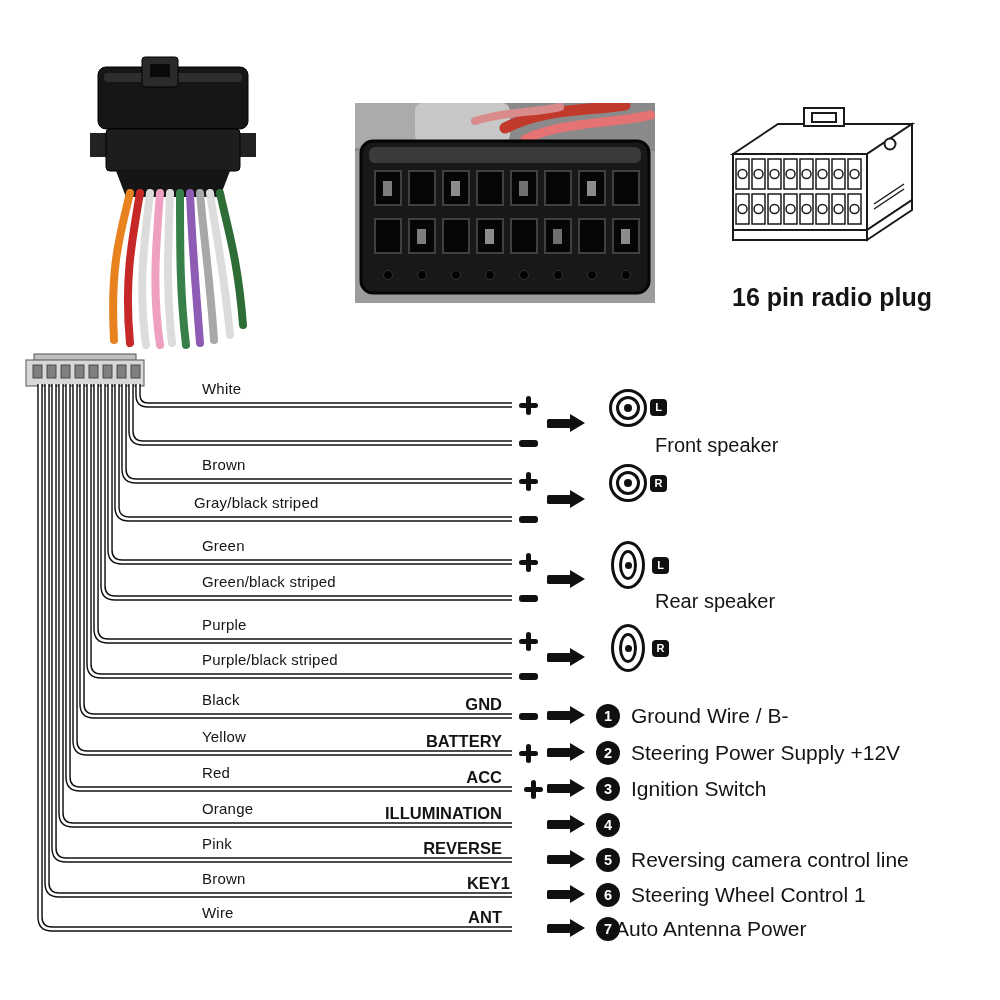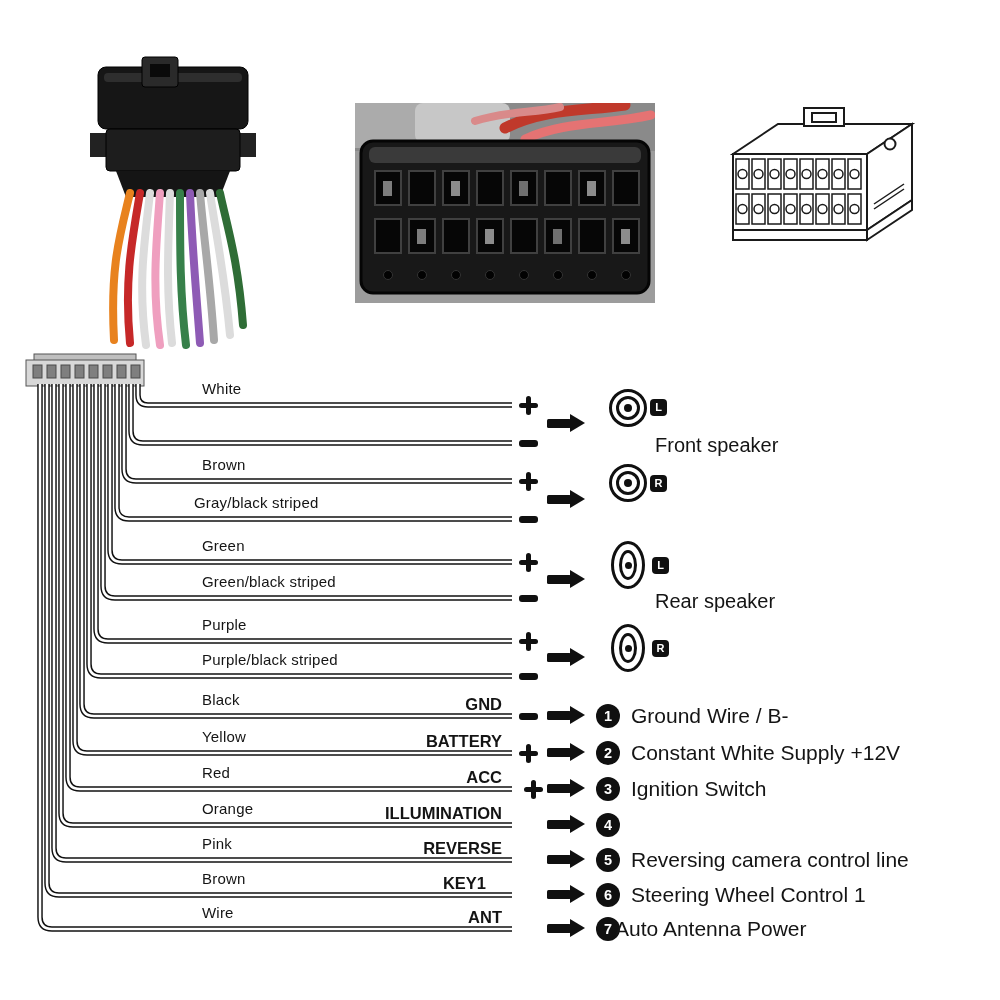--- a/index.html
+++ b/index.html
@@ -143,20 +143,21 @@
         <circle cx="88.5" cy="117" r="4.5"></circle>
       <rect x="98" y="102" width="13" height="30"></rect>
         <circle cx="104.5" cy="117" r="4.5"></circle>
       <rect x="114" y="102" width="13" height="30"></rect>
         <circle cx="120.5" cy="117" r="4.5"></circle>
       <rect x="130" y="102" width="13" height="30"></rect>
         <circle cx="136.5" cy="117" r="4.5"></circle>
     </g>
   </svg>
 
+  <div class="abs caption" style="left:712px;top:283px">16 pin radio plug</div>
 
   <svg class="abs" style="left:0;top:0" width="1000" height="1000" viewBox="0 0 1000 1000">
     <rect x="34" y="354" width="102" height="8" fill="#bfbfbf" stroke="#555"></rect>
     <rect x="26" y="360" width="118" height="26" fill="#d8d8d8" stroke="#555"></rect>
     <g fill="#7f7f7f" stroke="#4a4a4a">
       <rect x="33" y="365" width="9" height="13"></rect>
         <rect x="47" y="365" width="9" height="13"></rect>
       <rect x="61" y="365" width="9" height="13"></rect>
         <rect x="75" y="365" width="9" height="13"></rect>
       <rect x="89" y="365" width="9" height="13"></rect>
@@ -213,21 +214,21 @@
   <div class="abs wire-label" style="left:202px;top:800px">Orange</div>
   <div class="abs wire-label" style="left:202px;top:835px">Pink</div>
   <div class="abs wire-label" style="left:202px;top:870px">Brown</div>
   <div class="abs wire-label" style="left:202px;top:904px">Wire</div>
 
   <div class="abs wire-tag" style="left:330px;top:695px">GND</div>
   <div class="abs wire-tag" style="left:330px;top:732px">BATTERY</div>
   <div class="abs wire-tag" style="left:330px;top:768px">ACC</div>
   <div class="abs wire-tag" style="left:330px;top:804px">ILLUMINATION</div>
   <div class="abs wire-tag" style="left:330px;top:839px">REVERSE</div>
-  <div class="abs wire-tag" style="left:314px;top:874px">KEY1</div>
+  <div class="abs wire-tag" style="left:338px;top:874px">KEY1</div>
   <div class="abs wire-tag" style="left:330px;top:908px">ANT</div>
 
   <div class="abs sym-plus" style="left:519px;top:396px"></div>
   <div class="abs sym-minus" style="left:519px;top:440px"></div>
   <div class="abs sym-plus" style="left:519px;top:472px"></div>
   <div class="abs sym-minus" style="left:519px;top:516px"></div>
   <div class="abs sym-plus" style="left:519px;top:553px"></div>
   <div class="abs sym-minus" style="left:519px;top:595px"></div>
   <div class="abs sym-plus" style="left:519px;top:632px"></div>
   <div class="abs sym-minus" style="left:519px;top:673px"></div>
@@ -257,21 +258,21 @@
   <div class="abs spk-oval" style="left:611px;top:541px"></div>
   <div class="abs badge" style="left:652px;top:557px">L</div>
   <div class="abs grp-label" style="left:655px;top:590px">Rear speaker</div>
 
   <div class="abs spk-oval" style="left:611px;top:624px"></div>
   <div class="abs badge" style="left:652px;top:640px">R</div>
 
   <div class="abs fn-num" style="left:596px;top:704px">1</div>
   <div class="abs fn-text" style="left:631px;top:703px">Ground Wire / B-</div>
   <div class="abs fn-num" style="left:596px;top:741px">2</div>
-  <div class="abs fn-text" style="left:631px;top:740px">Constant White Supply +12V</div>
+  <div class="abs fn-text" style="left:631px;top:740px">Steering Power Supply +12V</div>
   <div class="abs fn-num" style="left:596px;top:777px">3</div>
   <div class="abs fn-text" style="left:631px;top:776px">Ignition Switch</div>
   <div class="abs fn-num" style="left:596px;top:813px">4</div>
   <div class="abs fn-num" style="left:596px;top:848px">5</div>
   <div class="abs fn-text" style="left:631px;top:847px">Reversing camera control line</div>
   <div class="abs fn-num" style="left:596px;top:883px">6</div>
   <div class="abs fn-text" style="left:631px;top:882px">Steering Wheel Control 1</div>
   <div class="abs fn-num" style="left:596px;top:917px">7</div>
   <div class="abs fn-text" style="left:615px;top:916px">Auto Antenna Power</div>
 

